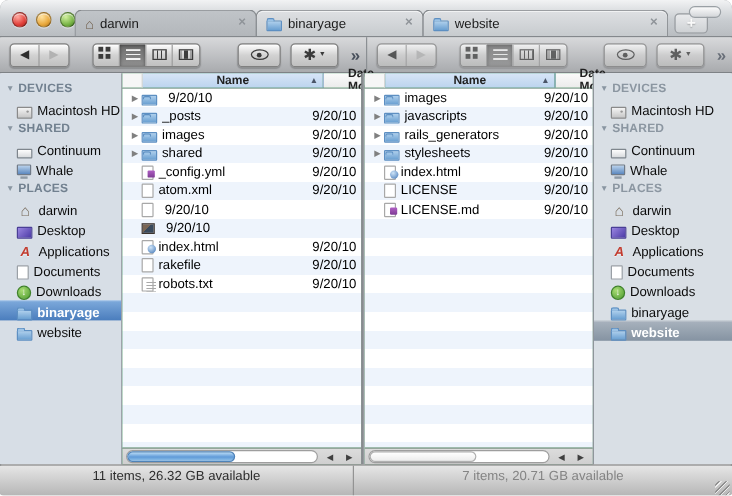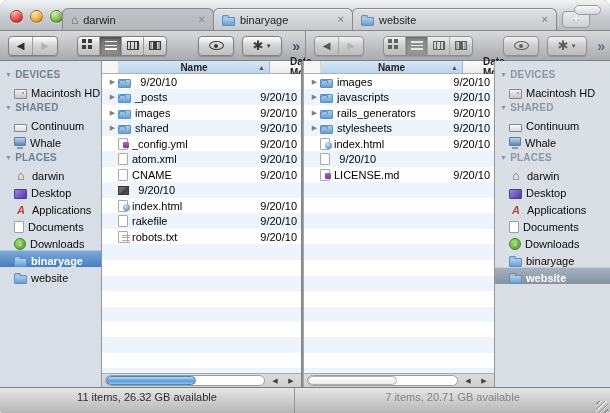--- a/index.html
+++ b/index.html
@@ -325,21 +325,20 @@
           </div>
           <div class="row">
             <span class="disc"></span>
             <span class="fi fi-document-icon"></span>
             <span class="fname">atom.xml</span>
             <span class="fdate">9/20/10</span>
           </div>
           <div class="row">
             <span class="disc"></span>
             <span class="fi fi-document-icon"></span>
-            <span class="fname">CNAME</span>
             <span class="fdate">9/20/10</span>
           </div>
           <div class="row">
             <span class="disc"></span>
             <span class="fi fi-image-file-icon"></span>
             <span class="fdate">9/20/10</span>
           </div>
           <div class="row">
             <span class="disc"></span>
             <span class="fi fi-html-file-icon"></span>
@@ -410,20 +409,21 @@
           </div>
           <div class="row">
             <span class="disc"></span>
             <span class="fi fi-html-file-icon"></span>
             <span class="fname">index.html</span>
             <span class="fdate">9/20/10</span>
           </div>
           <div class="row">
             <span class="disc"></span>
             <span class="fi fi-document-icon"></span>
+            <span class="fname">LICENSE</span>
             <span class="fdate">9/20/10</span>
           </div>
           <div class="row">
             <span class="disc"></span>
             <span class="fi fi-markdown-file-icon"></span>
             <span class="fname">LICENSE.md</span>
             <span class="fdate">9/20/10</span>
           </div>
         </div>
       <div class="hstrip">

